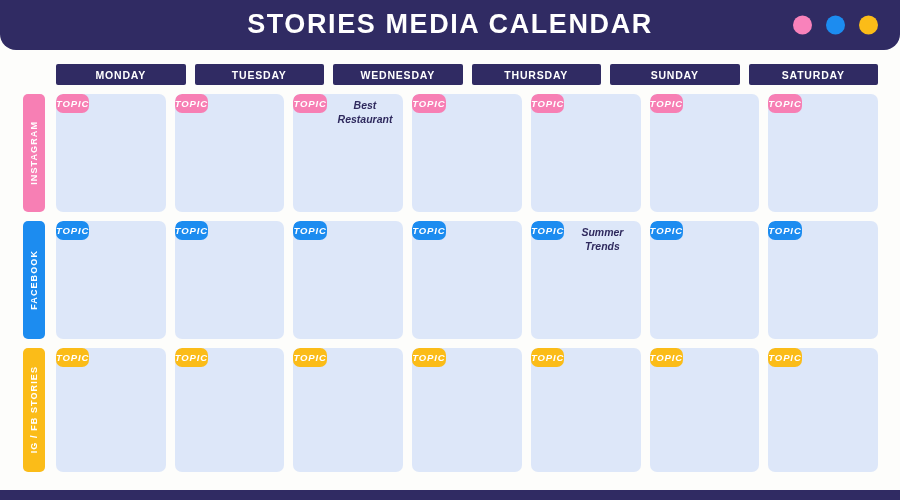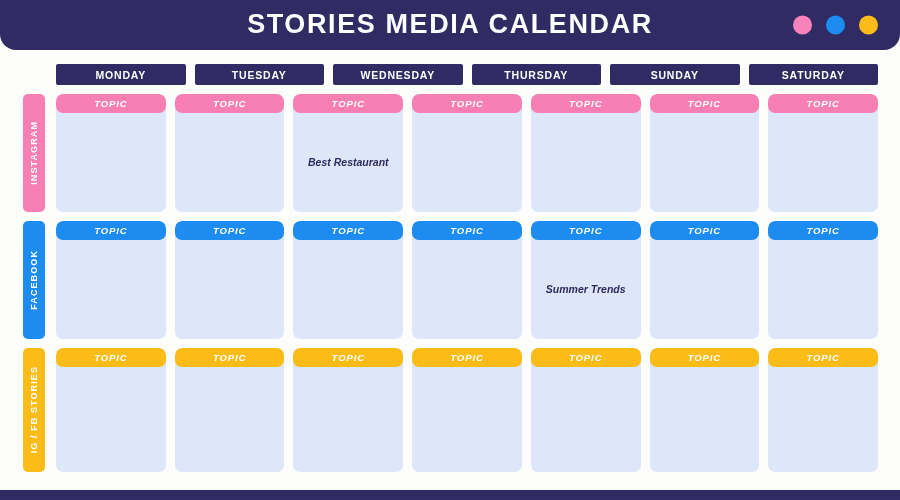--- a/index.html
+++ b/index.html
@@ -131,21 +131,21 @@
   
   .platform-row {
     margin-bottom: 9px;
   }
 
   .cell {
     background: #dde7f9;
     border-radius: 7px;
     height: 118px;
     display: flex;
-    flex-direction: column;
+    flex-direction: row;
     align-items: stretch;
     overflow: hidden;
   }
 
   .topic-pill {
     height: 19px;
     border-radius: 7px;
     display: flex;
     align-items: center;
     justify-content: center;
@@ -153,21 +153,21 @@
     font-size: 9.5px;
     font-weight: bold;
     font-style: italic;
     letter-spacing: 0.9px;
     flex: 0 0 19px;
   }
 
   .cell-body {
     flex: 1;
     display: flex;
-    align-items: center;
+    align-items: flex-start;
     justify-content: center;
     padding: 4px 6px;
   }
 
   .cell-note {
     color: #2f2a5e;
     font-size: 10.5px;
     font-style: italic;
     font-weight: bold;
     text-align: center;

